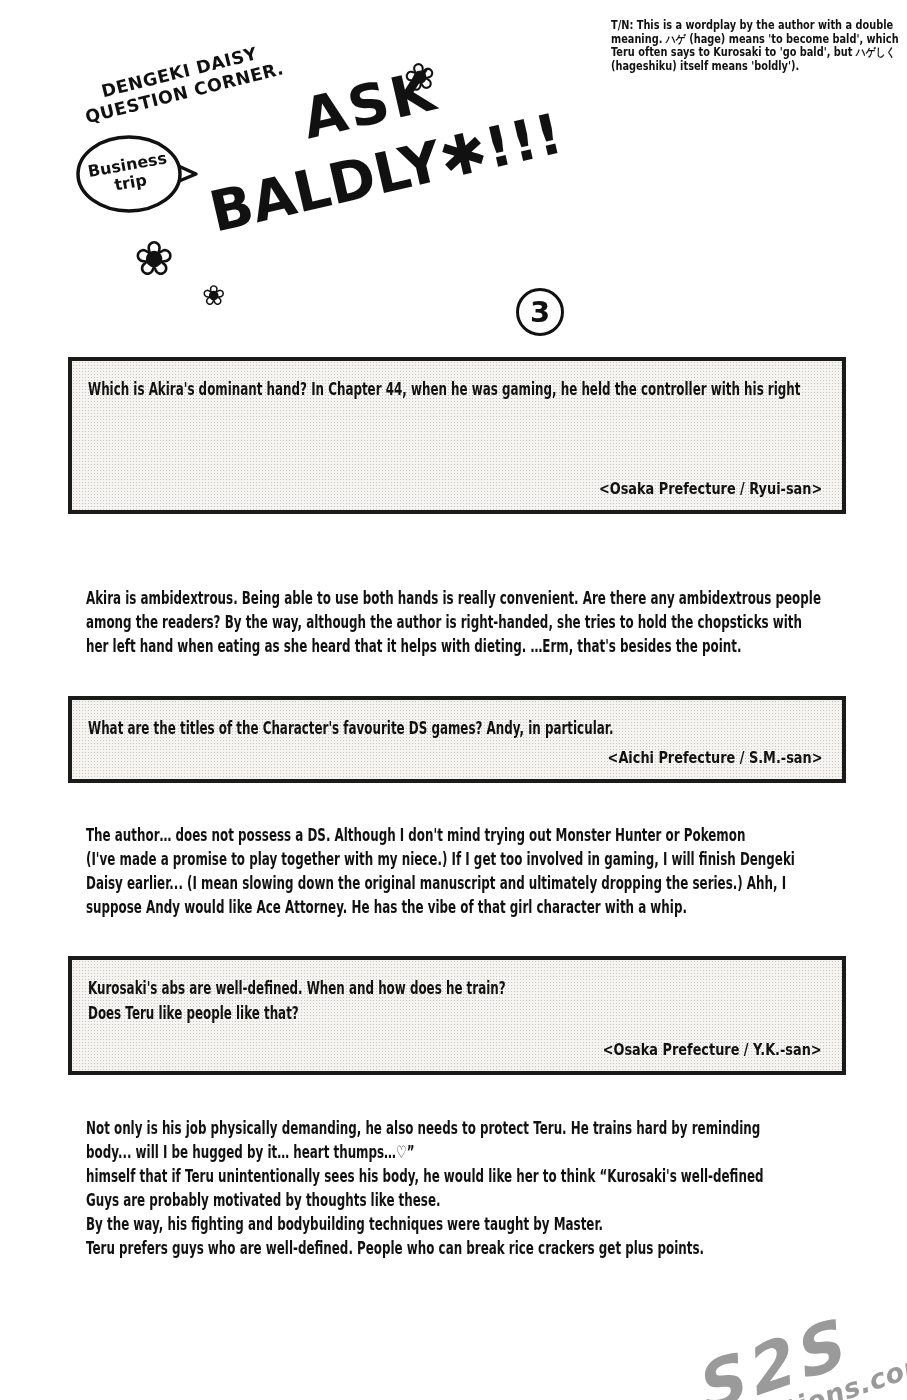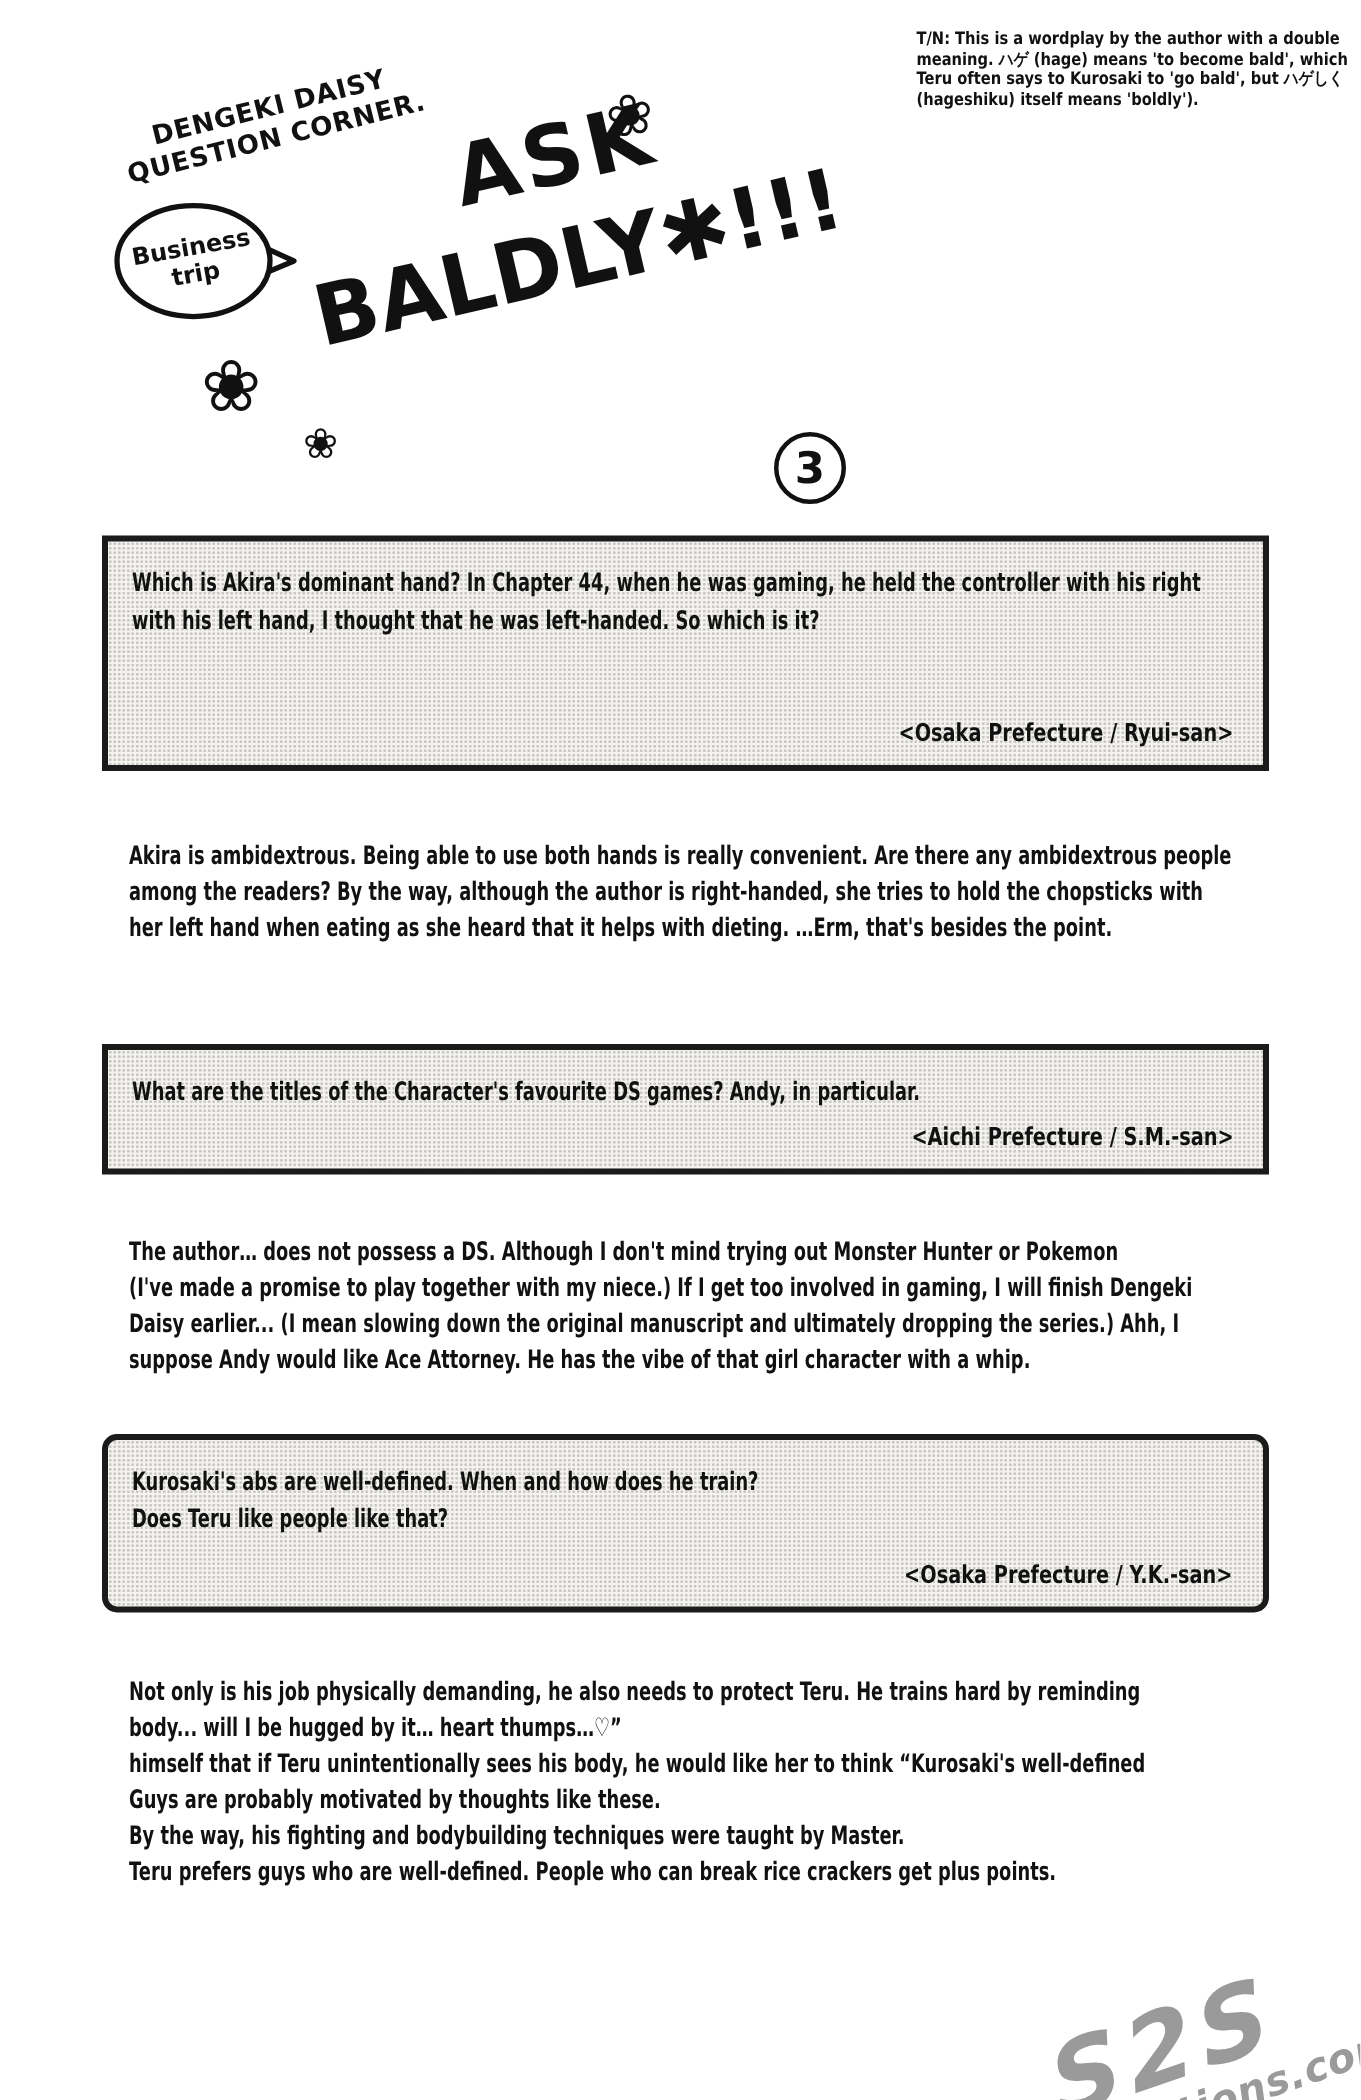--- a/index.html
+++ b/index.html
@@ -62,37 +62,37 @@
   
   .qbox {
     position:absolute; left:68px; width:778px; box-sizing:border-box;
     border:4px solid #1b1b1b;
     background-color:#f5f4f1;
     background-image:radial-gradient(#c7c5c0 0.8px, rgba(0,0,0,0) 1px);
     background-size:3px 3px;
   }
   .qbox-1 { top:345px; height:157px;text-decoration:underline; }
   .qbox-2 { top:684px; height:87px;  }
-  .qbox-3 { top:944px; height:119px;border-radius:10px; }
+  .qbox-3 { top:944px; height:119px; }
   .qtext {
     position:absolute; left:16px; top:16px; right:8px;
     font-size:17px; font-weight:bold; line-height:25px; --cx:0.70;
   }
   .attr {
     position:absolute; right:20px; bottom:12px;
     font-size:16.5px; font-weight:bold;
     transform:scaleX(0.78); transform-origin:100% 50%; white-space:nowrap;
   }
 
   
   .answer {
     position:absolute; left:86px; width:800px;
     font-size:17px; font-weight:bold; line-height:24px; --cx:0.70;
   }
-  .answer-1 { top:547px;text-align:right;  }
+  .answer-1 { top:574px;text-align:right;  }
   .answer-2 { top:811px;text-align:center;  }
   .answer-3 { top:1104px; }
 
   
   .logo {
     position:absolute; right:-34px; bottom:-14px; width:320px;
     transform:rotate(-19deg); transform-origin:center;
     color:#9a9a9a; text-align:center;
   }
   .logo-big {
@@ -141,21 +141,20 @@
   <span class="flower flower-2">❀</span>
   <span class="flower flower-3">❀</span>
 
   <div class="circle-num">
     <span>3</span>
   </div>
 
   <div class="qbox qbox-1">
     <div class="qtext">
         <div class="ln"><span>Which is Akira's dominant hand? In Chapter 44, when he was gaming, he held the controller with his right</span></div>
-        <div class="ln"><span>with his left hand, I thought that he was left-handed. So which is it?</span></div>
       </div>
     <div class="attr">&lt;Osaka Prefecture / Ryui-san&gt;</div>
   </div>
   <div class="answer answer-1">
       <div class="ln"><span>Akira is ambidextrous. Being able to use both hands is really convenient. Are there any ambidextrous people</span></div>
       <div class="ln"><span>among the readers? By the way, although the author is right-handed, she tries to hold the chopsticks with</span></div>
       <div class="ln"><span>her left hand when eating as she heard that it helps with dieting. …Erm, that's besides the point.</span></div>
     </div>
 
   <div class="qbox qbox-2">

